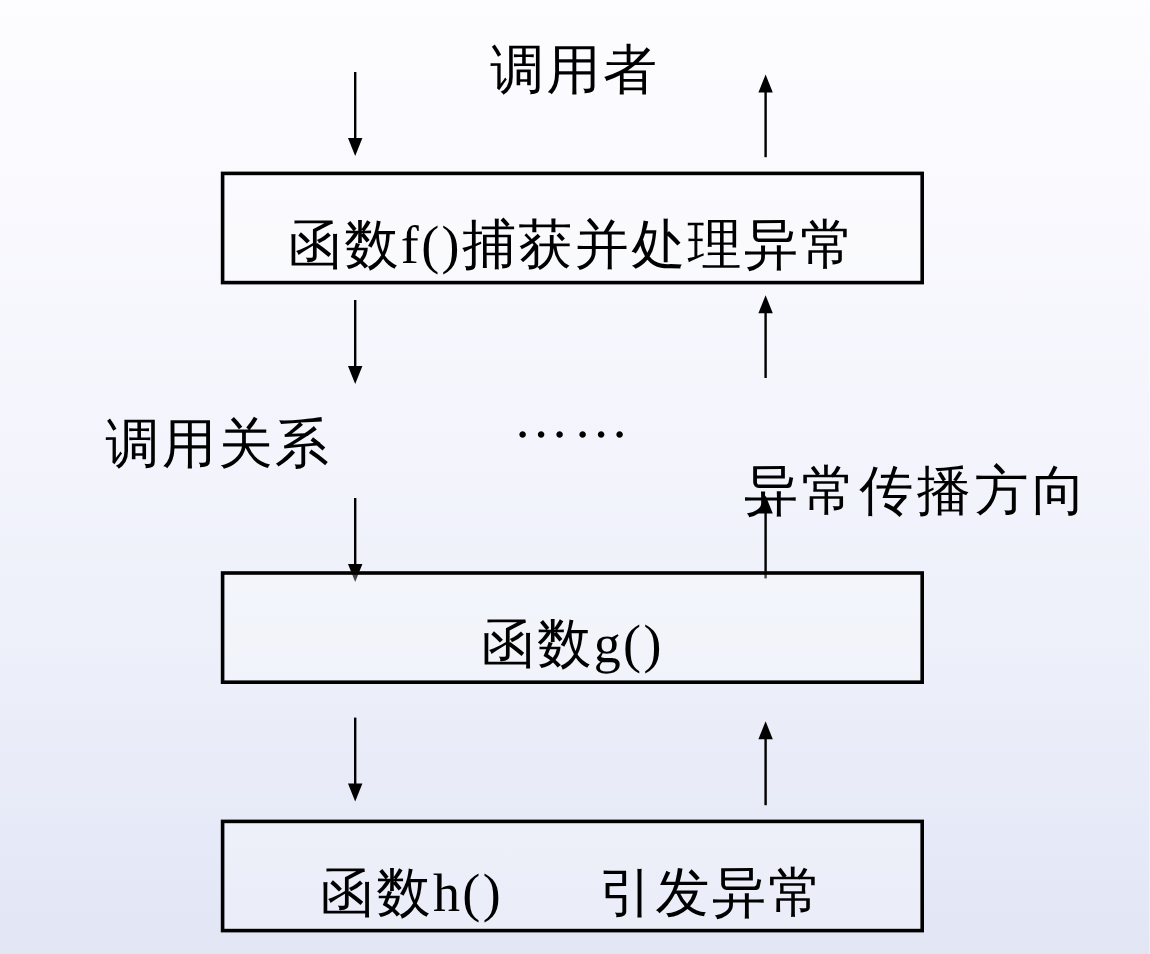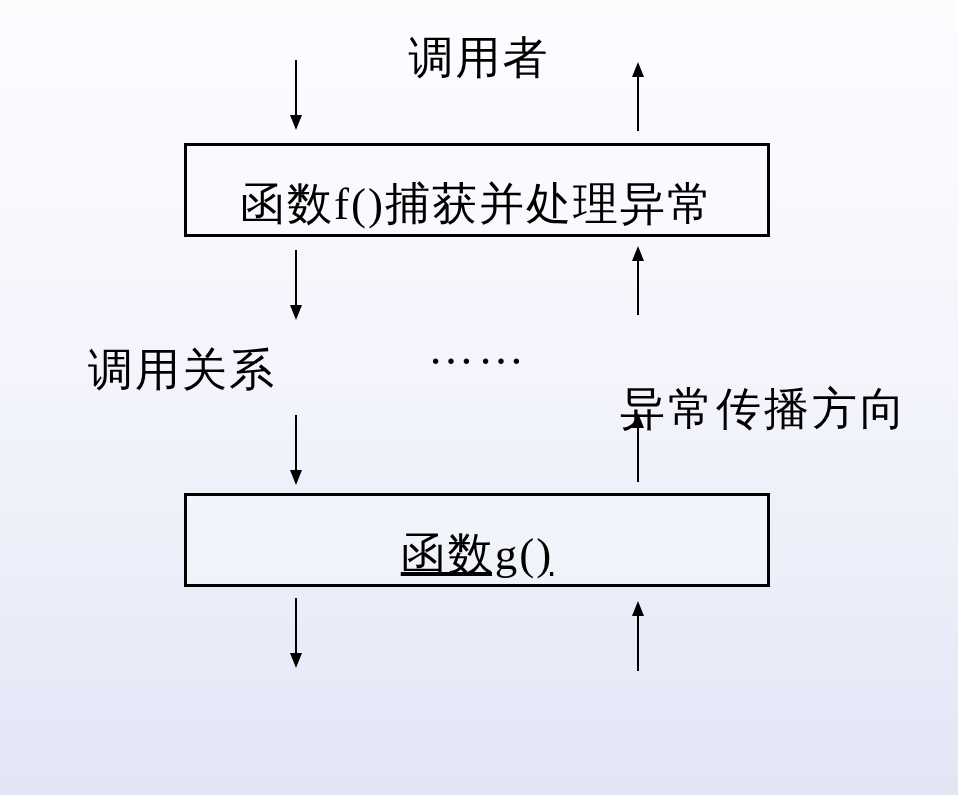--- a/index.html
+++ b/index.html
@@ -35,21 +35,21 @@
     left:184px;width:586px;height:94px;
     box-sizing:border-box;
     border:3px solid #000;
     background:rgba(255,255,255,0.28);
     display:flex;align-items:flex-end;justify-content:center;
     font-size:45px;
     letter-spacing:2px;
     white-space:nowrap;
   }
   .box-f{top:143px;}
-  .box-g{top:493px;text-decoration:underline;}
+  .box-g{top:476px;}
   .box-h{top:683px;gap:80px;}
   .arrow{position:absolute;width:16px;}
   .arrow::before{
     content:"";position:absolute;left:7px;width:2px;background:#000;
   }
   .arrow-down::before{top:0;bottom:12px;}
   .arrow-down::after{
     content:"";position:absolute;left:2px;bottom:0;
     border-left:6px solid transparent;border-right:6px solid transparent;
     border-top:15px solid #000;
@@ -96,19 +96,23 @@
   <div class="arrow arrow-up b4"></div>
 
   <div class="fn-box box-f">
     <span>函数f()捕获并处理异常</span>
   </div>
 
   <div class="fn-box box-g">
     <span>函数g()</span>
   </div>
 
+  <div class="fn-box box-h">
+    <span>函数h()</span>
+    <span>引发异常</span>
+  </div>
 
   <span class="label left-flow-label">调用关系</span>
   <span class="label dots-label">……</span>
   <span class="label right-flow-label">异常传播方向</span>
 
 
 </div>
 
 </body></html>

